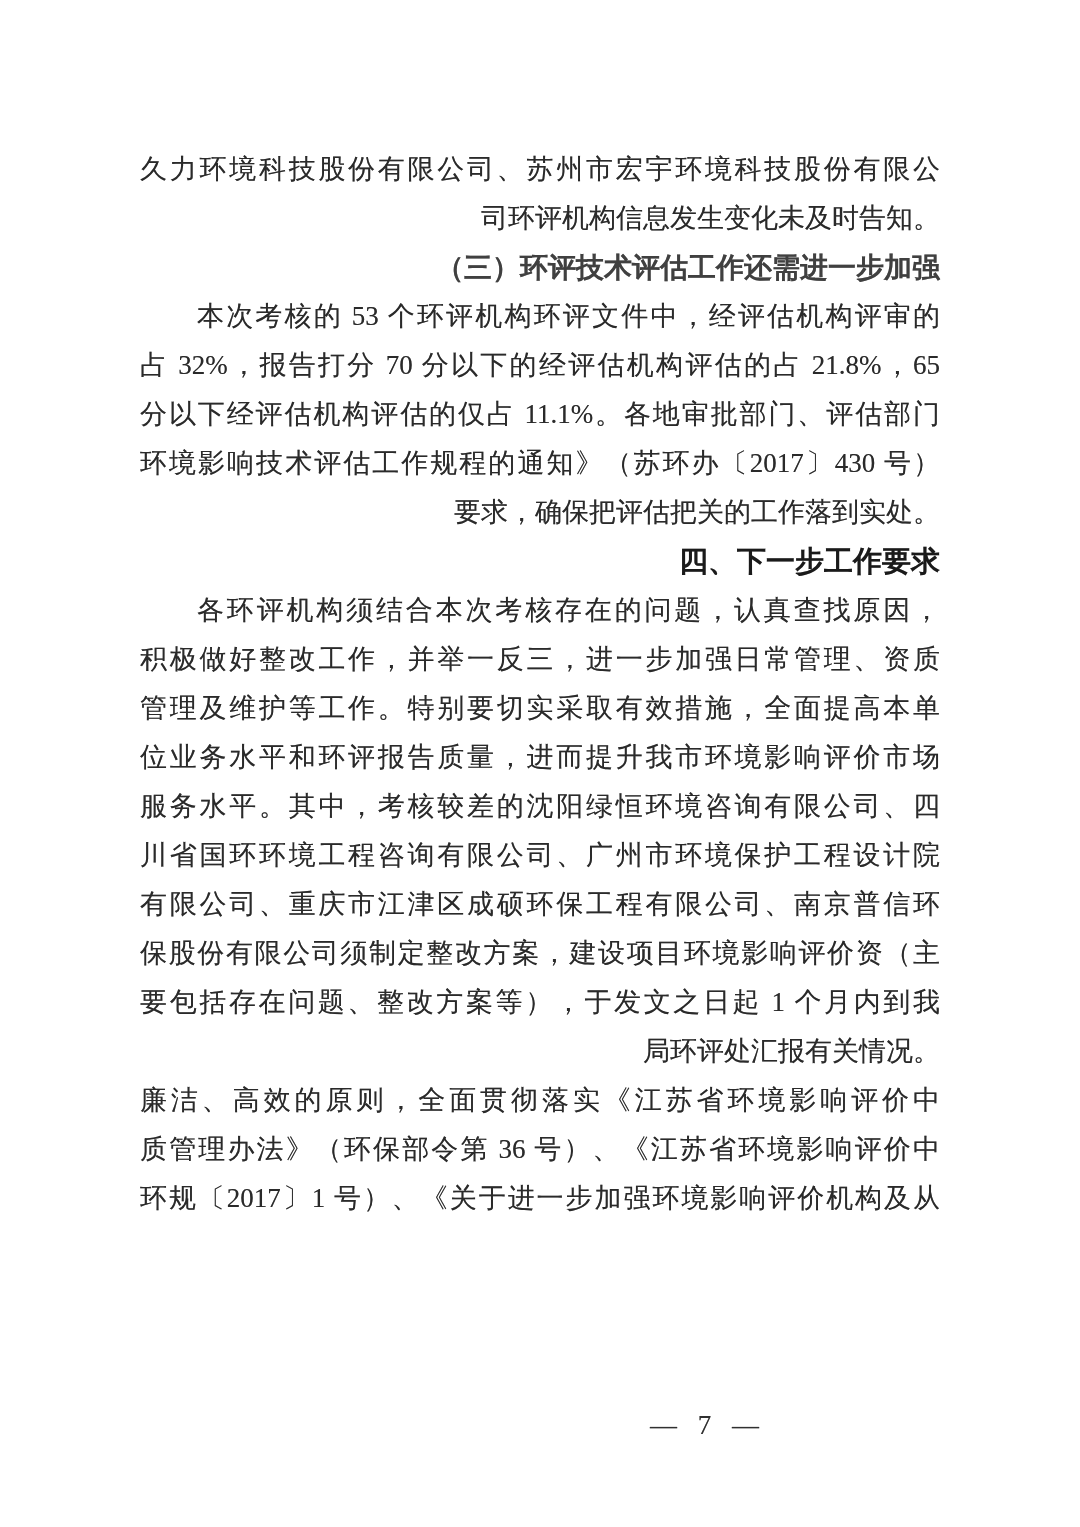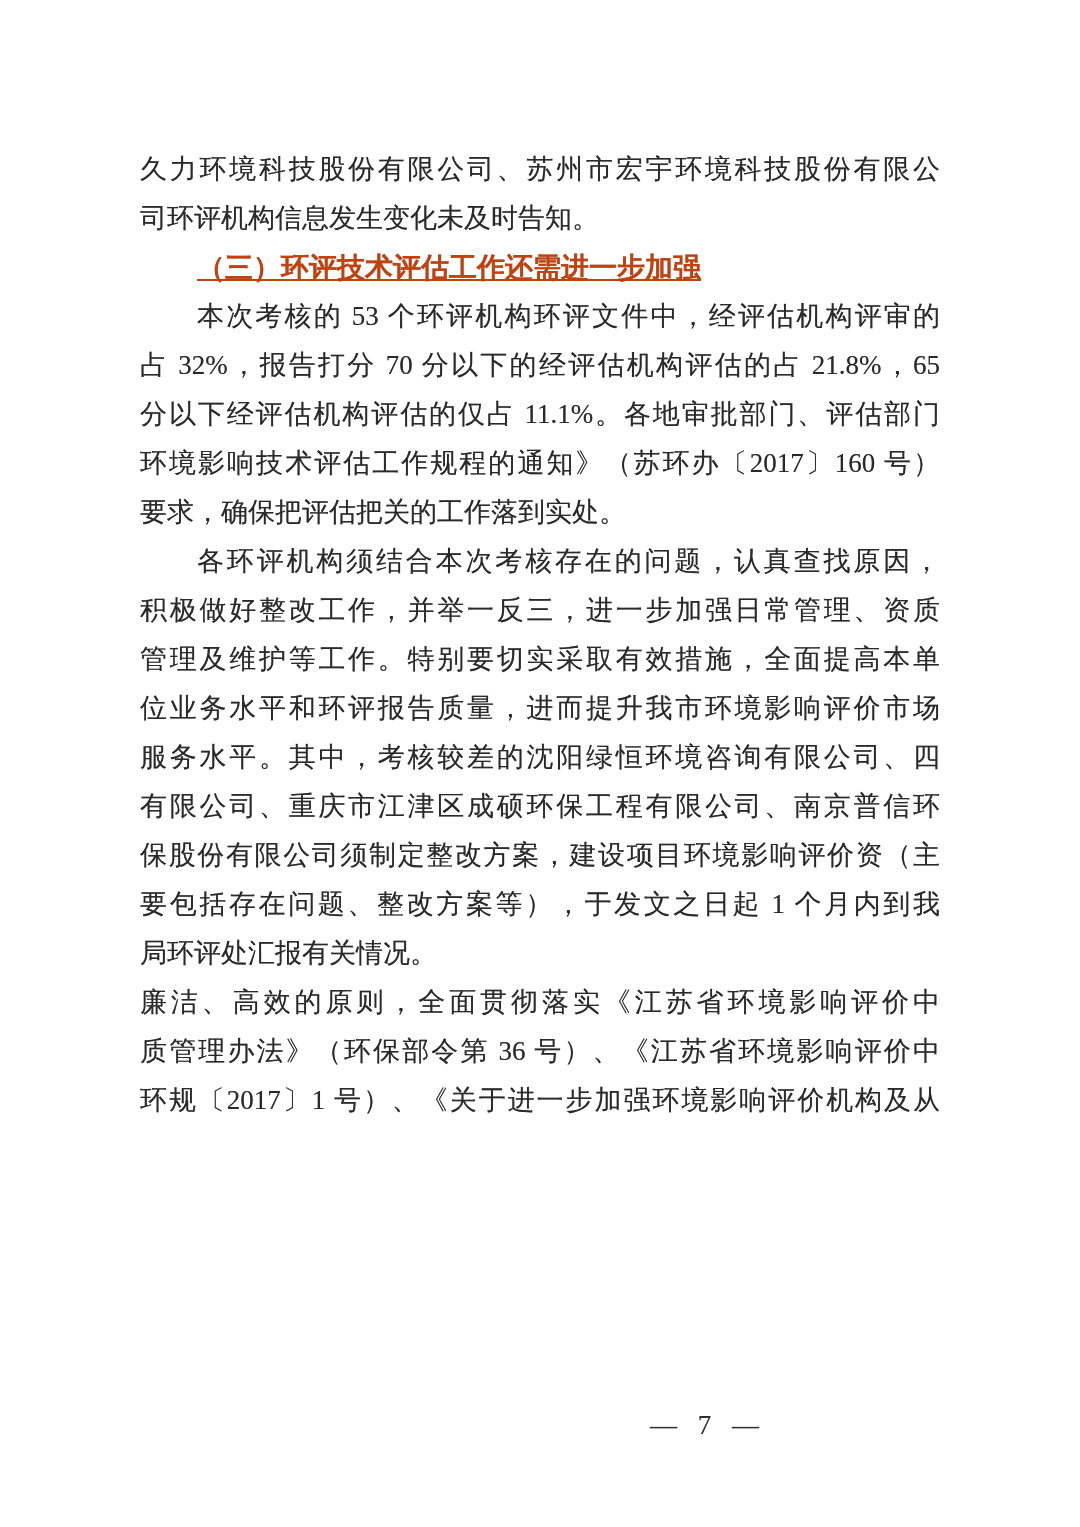--- a/index.html
+++ b/index.html
@@ -22,35 +22,34 @@
     position: absolute;
     left: 140px;
     top: 145px;
     width: 800px;
   }
   .doc-line {
     height: 49px;
     line-height: 49px;
     font-size: 27px;
     color: #2a2a2a;
-    text-align: left;
+    text-align: right;
     white-space: normal;
     text-shadow: 0 0 0.6px rgba(30,30,30,0.45);
   }
   .doc-line.fill {
     text-align: justify;
     text-align-last: justify;
     text-justify: inter-character;
   }
   .doc-line.indent { text-indent: 57px; }
   .doc-line.h-kai {
     font-weight: 700;
     font-size: 28px;
-    color: #c2410c;
-    text-decoration: underline;
+    color: #404040;
   }
   .doc-line.h-hei {
     font-weight: 700;
     font-family: "Liberation Sans", sans-serif;
     font-size: 29px;
     color: #1a1a1a;
   }
   .footer {
     position: absolute;
     right: 142px;
@@ -67,27 +66,29 @@
 <body>
 
 <div class="page">
   <div class="doc-body">
       <div class="doc-line  fill">久力环境科技股份有限公司、苏州市宏宇环境科技股份有限公</div>
       <div class="doc-line ">司环评机构信息发生变化未及时告知。</div>
       <div class="doc-line h-kai indent">（三）环评技术评估工作还需进一步加强</div>
       <div class="doc-line  fill indent">本次考核的 53 个环评机构环评文件中，经评估机构评审的</div>
       <div class="doc-line  fill">占 32%，报告打分 70 分以下的经评估机构评估的占 21.8%，65</div>
       <div class="doc-line  fill">分以下经评估机构评估的仅占 11.1%。各地审批部门、评估部门</div>
-      <div class="doc-line  fill">环境影响技术评估工作规程的通知》（苏环办〔2017〕160 号）</div>
+      <div class="doc-line  fill">环境影响技术评估工作规程的通知》（苏环办〔2017〕430 号）</div>
       <div class="doc-line ">要求，确保把评估把关的工作落到实处。</div>
+      <div class="doc-line h-hei indent">四、下一步工作要求</div>
       <div class="doc-line  fill indent">各环评机构须结合本次考核存在的问题，认真查找原因，</div>
       <div class="doc-line  fill">积极做好整改工作，并举一反三，进一步加强日常管理、资质</div>
       <div class="doc-line  fill">管理及维护等工作。特别要切实采取有效措施，全面提高本单</div>
       <div class="doc-line  fill">位业务水平和环评报告质量，进而提升我市环境影响评价市场</div>
       <div class="doc-line  fill">服务水平。其中，考核较差的沈阳绿恒环境咨询有限公司、四</div>
+      <div class="doc-line  fill">川省国环环境工程咨询有限公司、广州市环境保护工程设计院</div>
       <div class="doc-line  fill">有限公司、重庆市江津区成硕环保工程有限公司、南京普信环</div>
       <div class="doc-line  fill">保股份有限公司须制定整改方案，建设项目环境影响评价资（主</div>
       <div class="doc-line  fill">要包括存在问题、整改方案等），于发文之日起 1 个月内到我</div>
       <div class="doc-line ">局环评处汇报有关情况。</div>
       <div class="doc-line  fill">廉洁、高效的原则，全面贯彻落实《江苏省环境影响评价中</div>
       <div class="doc-line  fill">质管理办法》（环保部令第 36 号）、《江苏省环境影响评价中</div>
       <div class="doc-line  fill">环规〔2017〕1 号）、《关于进一步加强环境影响评价机构及从</div>
     </div>
   <div class="footer">— 7 —</div>
 </div>

